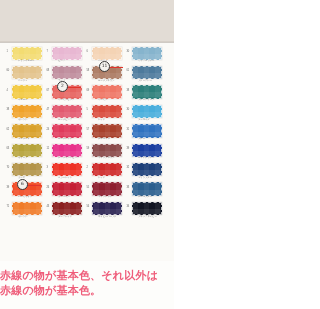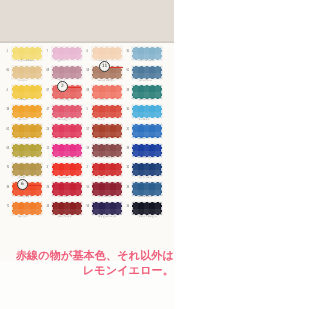--- a/index.html
+++ b/index.html
@@ -80,22 +80,22 @@
     font-size:4.4px;line-height:7.6px;text-align:center;
     font-family:"DejaVu Sans",sans-serif;
     z-index:6;
   }
   .marker-rule{
     position:absolute;height:1.2px;background:#e0342c;z-index:5;
   }
 
   
   .caption{
-    position:absolute;left:0;top:248px;width:174px;
-    text-align:right;
+    position:absolute;left:0;top:268px;width:174px;
+    text-align:left;
     color:#ef5d7a;
     font-family:"DejaVu Sans",sans-serif;
     font-size:11px;line-height:15px;
     font-weight:700;
     letter-spacing:.2px;
   }
   .caption .l2{display:block;}
 </style>
 </head>
 <body>
@@ -295,16 +295,16 @@
       <div class="marker-rule" id="rule-2" style="left: 60.5px; top: 42px; width: 14px;"></div>
       <div class="marker" id="marker-2" style="left: 51px; top: 35.5px;">2</div>
 
       <div class="marker-rule" id="rule-6" style="left: 20.5px; top: 140px; width: 14px;"></div>
       <div class="marker" id="marker-6" style="left: 11px; top: 133.5px;">6</div>
     </div>
   </div>
 
   <div class="caption">
     <span>赤線の物が基本色、それ以外は</span>
-    <span class="l2">レモンイエロー。</span>
+    <span class="l2">赤線の物が基本色。</span>
   </div>
 
 </div>
 
 </body></html>

